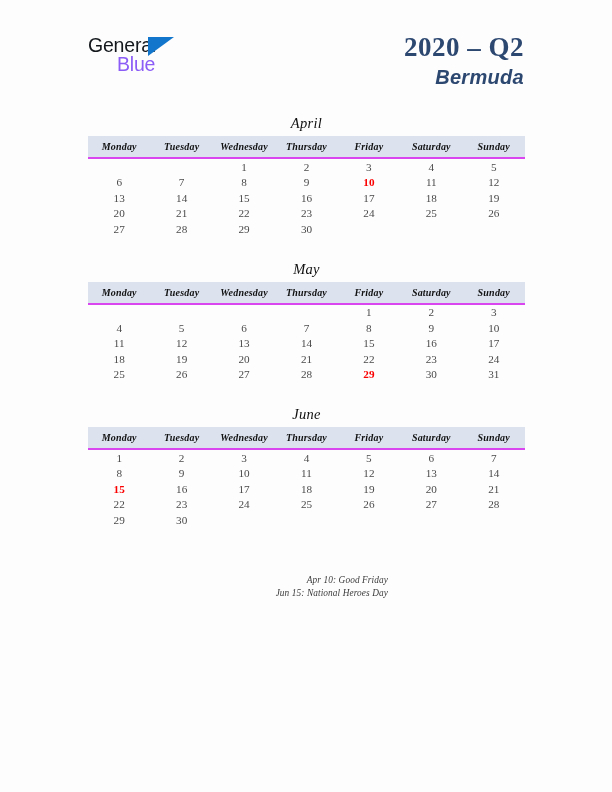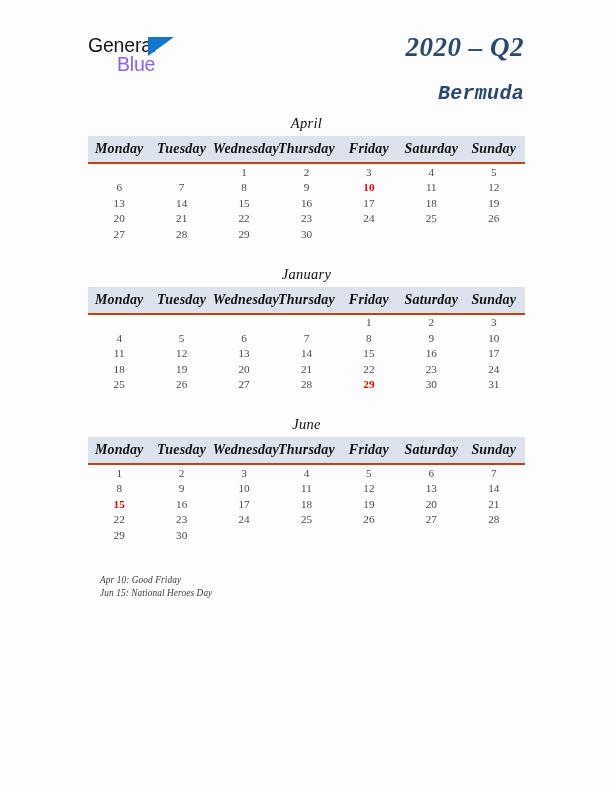--- a/index.html
+++ b/index.html
@@ -70,35 +70,34 @@
   }
 
   .title-block {
     position: absolute;
     right: 88px;
     top: 32px;
     text-align: right;
   }
   .title-main {
     font-family: "Liberation Serif", serif;
-    font-style: italic;
     font-weight: bold;
     font-size: 27px;
     color: #2c4770;
     line-height: 31px;
     letter-spacing: 0.5px;
   }
   .title-sub {
-    font-family: Liberation Mono, monospace;
+    font-family: Liberation Sans, sans-serif;
     font-style: italic;
     font-weight: bold;
     font-size: 20px;
     color: #2c4770;
     line-height: 24px;
-    margin-top: 19px;
+    margin-top: 2px;
     letter-spacing: 0.3px;
   }
 
   
   .months {
     position: absolute;
     left: 88px;
     top: 113px;
     width: 437px;
   }
@@ -126,25 +125,25 @@
     table-layout: fixed;
   }
 
   table.cal thead tr {
     background: #dce3ef;
   }
   table.cal thead th {
     font-family: "Liberation Serif", serif;
     font-style: italic;
     font-weight: bold;
-    font-size: 14px;
+    font-size: 10px;
     color: #111111;
     text-align: center;
     padding: 5px 0 5px 0;
-    border-bottom: 2px solid #c2410c;
+    border-bottom: 2px solid #d946ef;
     letter-spacing: 0.2px;
   }
 
   table.cal tbody td {
     font-family: "Liberation Serif", serif;
     font-size: 11.2px;
     color: #4a4a4a;
     text-align: center;
     height: 15.5px;
     padding: 0;
@@ -154,23 +153,24 @@
     color: #fb0000;
     font-weight: bold;
   }
   table.cal tbody td.empty {
     color: transparent;
   }
 
   
   .legend {
     position: absolute;
-    left: 100px;
+    left: 88px;
     top: 574px;
     width: 300px;
+    text-align: right;
   }
   .legend-item {
     font-family: "Liberation Serif", serif;
     font-style: italic;
     font-size: 9.3px;
     color: #3b3b3b;
     line-height: 13.2px;
     letter-spacing: 0.1px;
   }
 </style>
@@ -252,21 +252,21 @@
               <td class="">29</td>
               <td class="">30</td>
               <td class="empty">&nbsp;</td>
               <td class="empty">&nbsp;</td>
               <td class="empty">&nbsp;</td>
             </tr>
           </tbody>
         </table>
       </div>
       <div class="month-block">
-        <div class="month-name">January</div>
+        <div class="month-name">May</div>
         <table class="cal">
           <thead>
             <tr>
               <th>Monday</th>
               <th>Tuesday</th>
               <th>Wednesday</th>
               <th>Thursday</th>
               <th>Friday</th>
               <th>Saturday</th>
               <th>Sunday</th>

